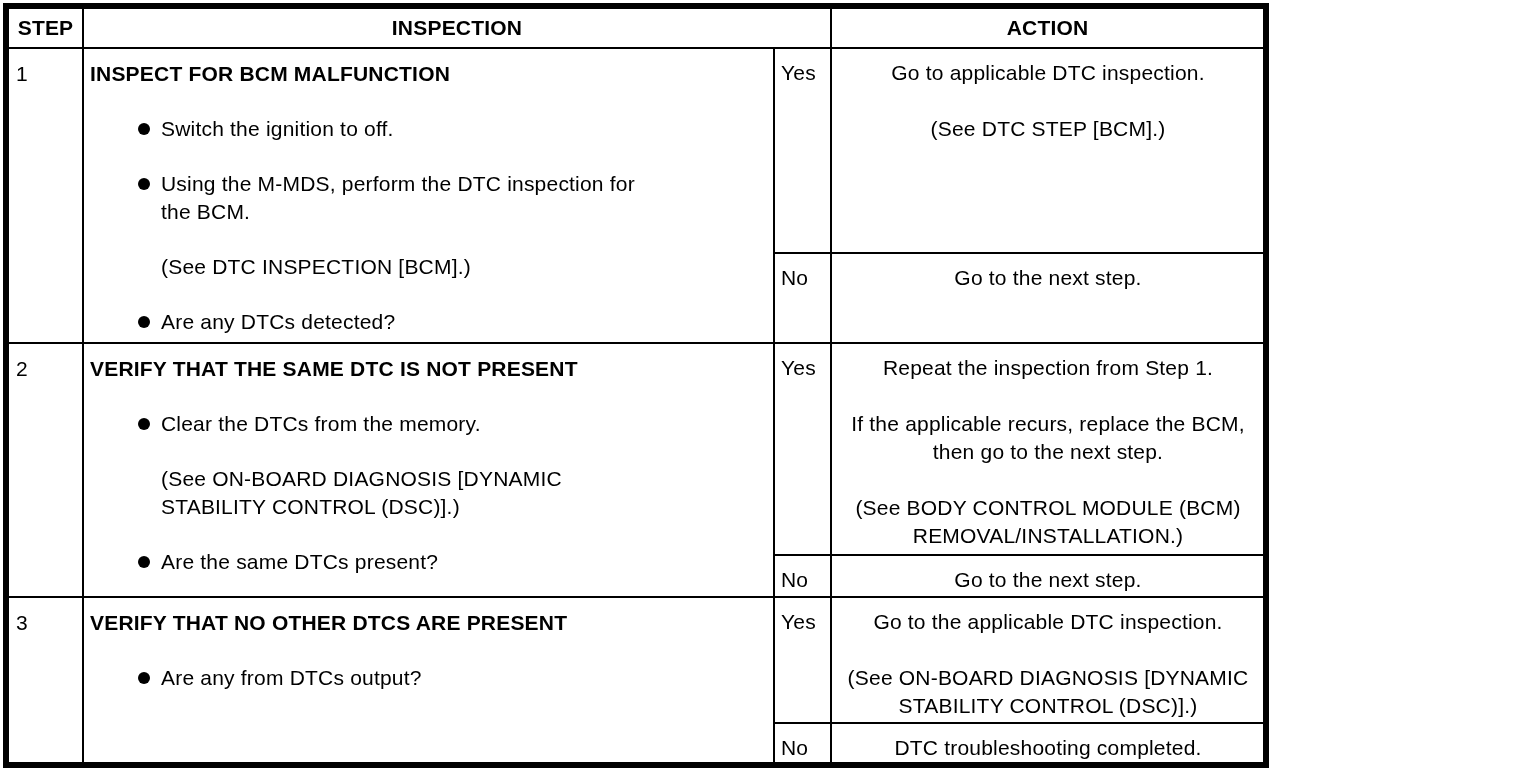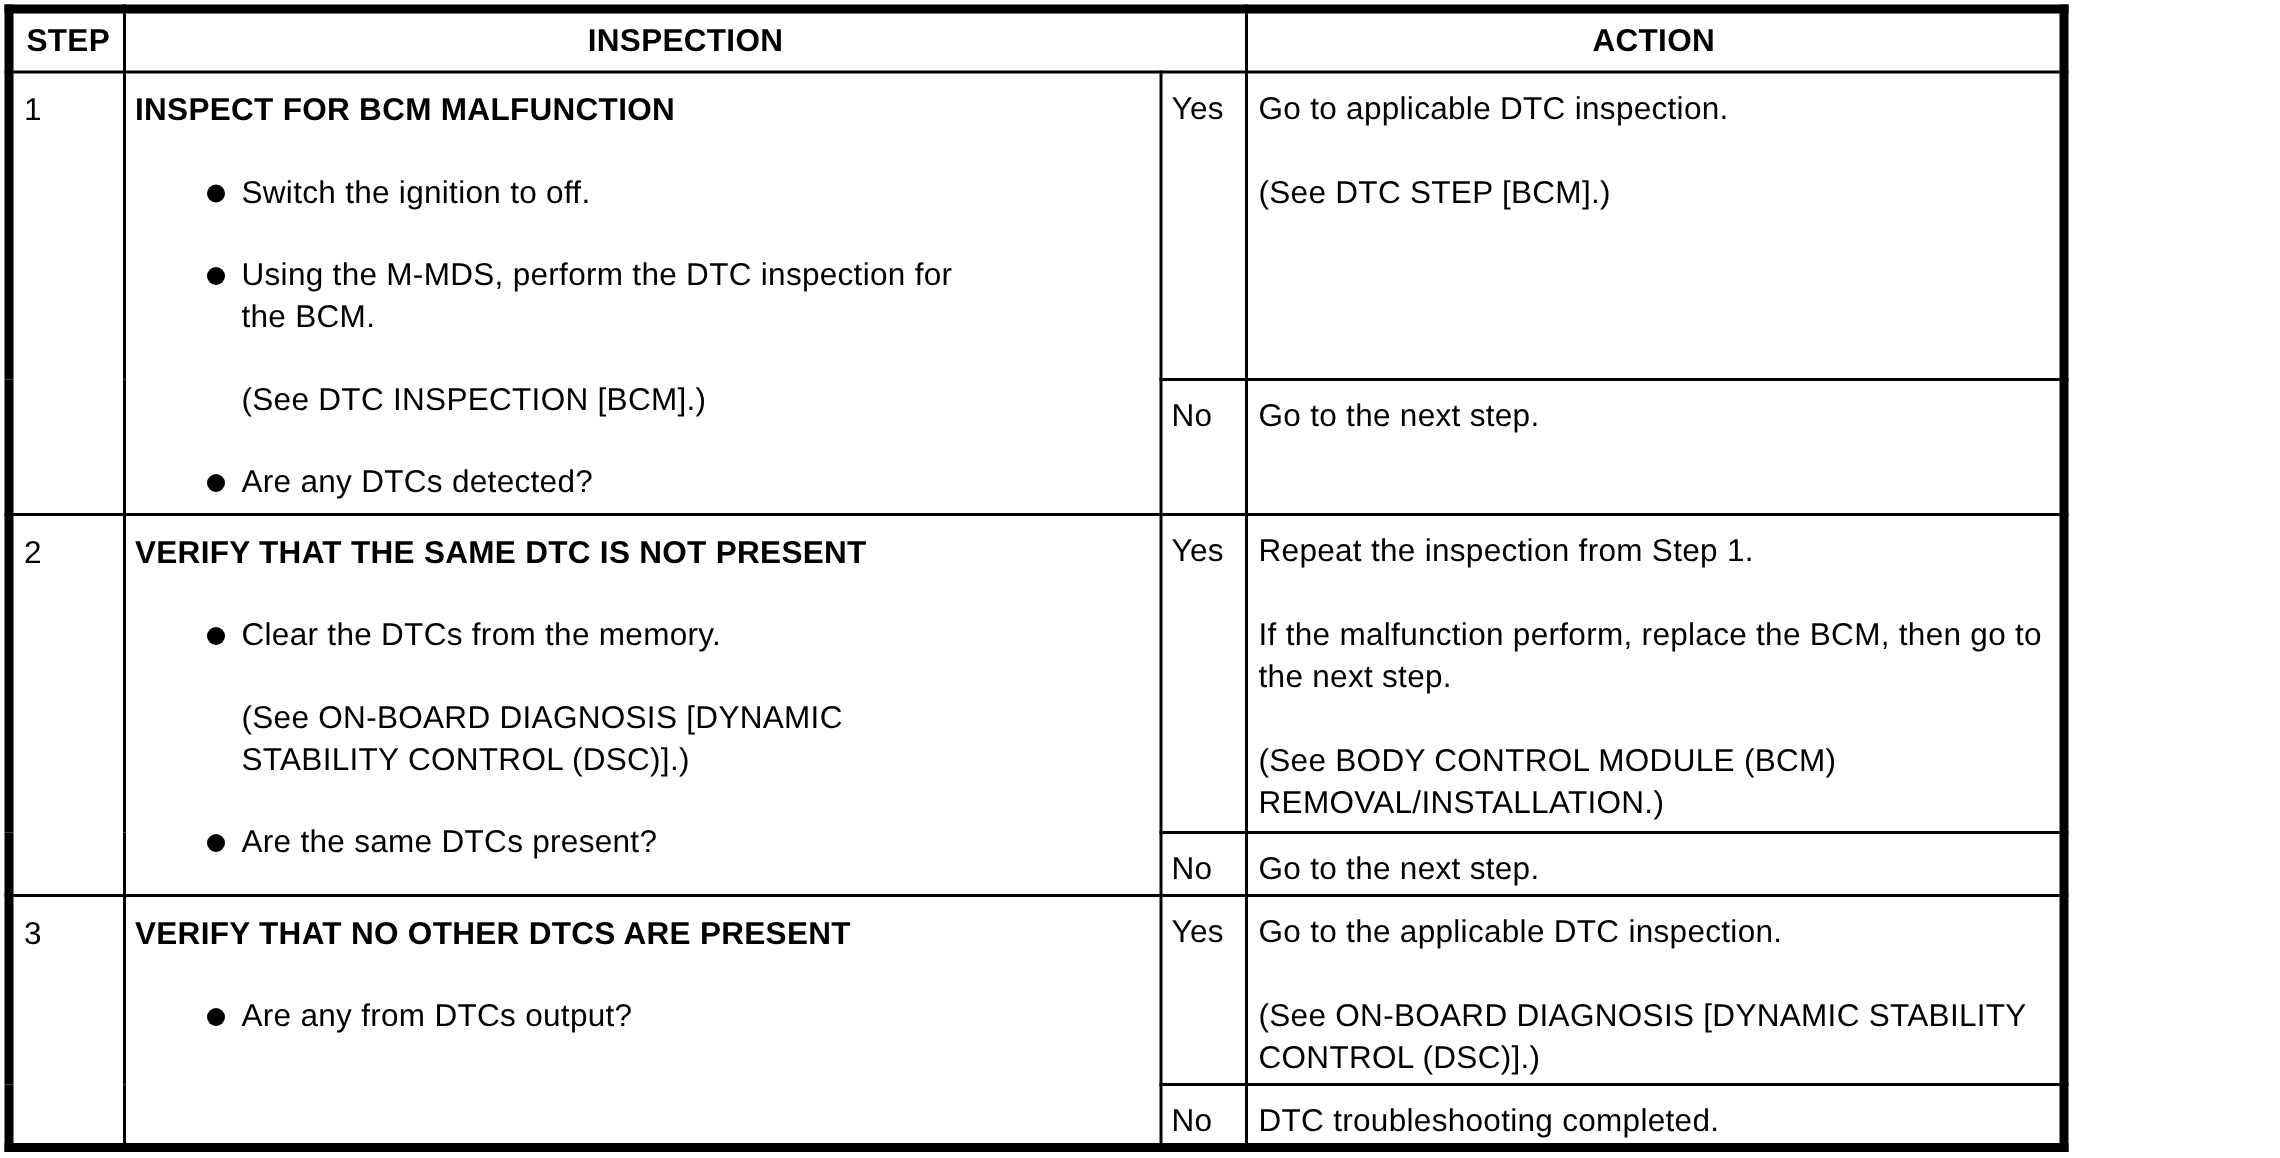--- a/index.html
+++ b/index.html
@@ -8,21 +8,21 @@
     background: #ffffff;
   }
   body {
     padding: 3px 0 0 3px;
     font-family: "Liberation Sans", sans-serif;
     color: #000000;
   }
   table.ts {
     border-collapse: collapse;
     table-layout: fixed;
-    width: 1376px;
+    width: 1266px;
     border: 6px solid #000;
     font-size: 21px;
     line-height: 28px;
     letter-spacing: 0.2px;
   }
   .ts th, .ts td {
     border: 2px solid #000;
     vertical-align: top;
     padding: 0;
     overflow: hidden;
@@ -30,21 +30,21 @@
   }
   .ts th {
     font-weight: bold;
     text-align: center;
     vertical-align: middle;
     height: 38px;
   }
   td.step-cell   { padding: 11px 3px 0 7px; }
   td.insp-cell   { padding: 11px 6px 0 6px; margin-top: 33px; }
   td.yn-cell     { padding: 10px 2px 0 6px; border-radius: 21px; }
-  td.action-cell { padding: 10px 6px 0 7px; }
+  td.action-cell { padding: 10px 6px 0 7px; text-align: center; }
 
   .insp-title { font-weight: bold; }
   .item {
     position: relative;
     margin-top: 27px;
     padding-left: 71px;
   }
   .item .txt {
     display: inline-block;
     max-width: 500px;
@@ -138,21 +138,21 @@
       <div class="item">
         <span class="dot"></span>
         <span class="txt">Are the same DTCs present?</span>
       </div>
     </td>
     <td class="yn-cell">
       <span>Yes</span>
     </td>
     <td class="action-cell">
       <p>Repeat the inspection from Step 1.</p>
-      <p>If the malfunction perform, replace the BCM, then go to the next step.</p>
+      <p>If the applicable recurs, replace the BCM, then go to the next step.</p>
       <p>(See BODY CONTROL MODULE (BCM) REMOVAL/INSTALLATION.)</p>
     </td>
   </tr>
   <tr style="height:42px">
     <td class="yn-cell">
       <span>No</span>
     </td>
     <td class="action-cell">
       <p>Go to the next step.</p>
     </td>

